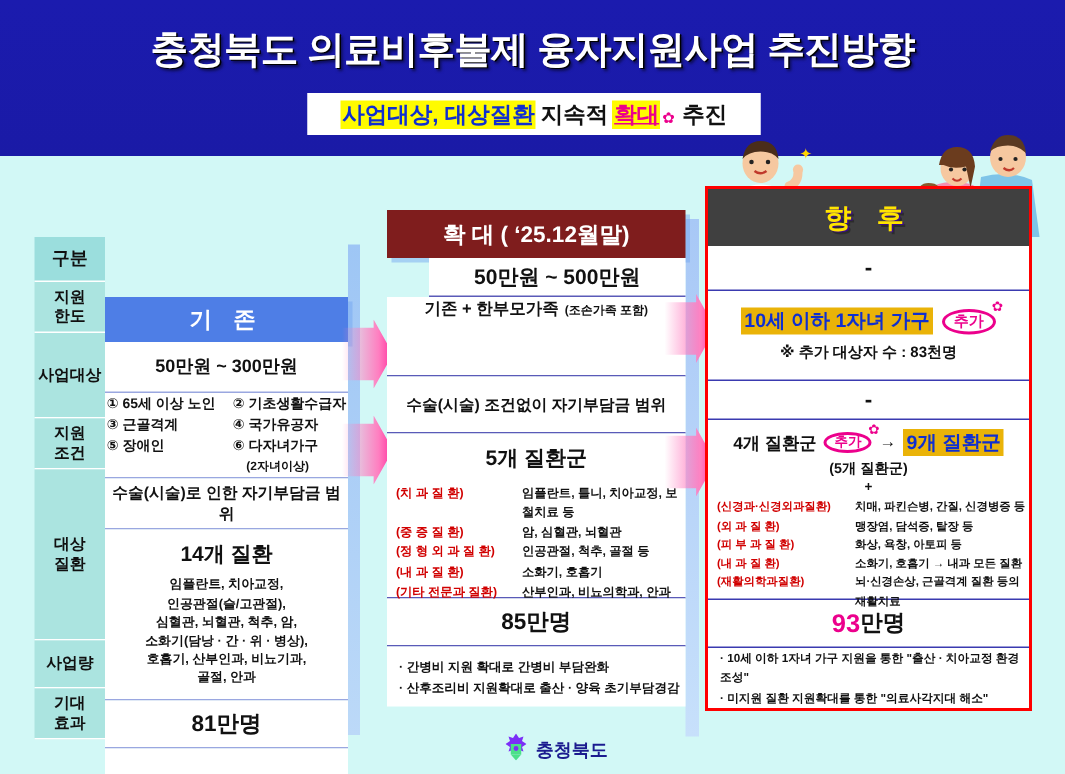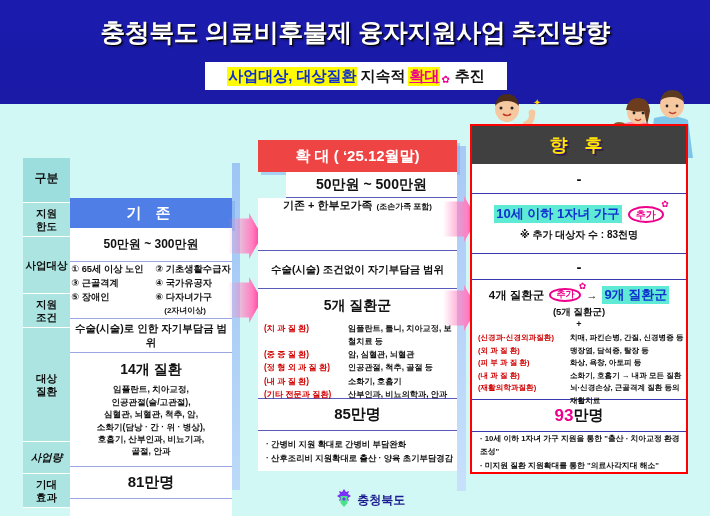--- a/index.html
+++ b/index.html
@@ -59,21 +59,21 @@
     box-shadow:3px 3px 0 rgba(120,170,240,.55);
     margin-top:40px;
   }
   .col-a .cell{border-bottom:1px solid #9aa7e0;font-size:12px;font-weight:bold;}
   .shadow-a{position:absolute;left:232px;top:163px;width:8px;height:327px;
     background:linear-gradient(180deg,#9ec6f5,#bcd9f8);}
 
   
   .col-b{left:258px;top:140px;width:199px;}
   .col-b .head{
-    height:32px;background:#ef4444;color:#fff;font-size:15px;font-weight:bold;
+    height:32px;background:#7f1d1d;color:#fff;font-size:15px;font-weight:bold;
     display:flex;align-items:center;justify-content:center;
     box-shadow:3px 3px 0 rgba(120,170,240,.5);
   }
   .col-b .cell{border-bottom:1px solid #5a5ab8;font-size:12px;font-weight:bold;}
   .shadow-b{position:absolute;left:457px;top:146px;width:9px;height:345px;
     background:linear-gradient(180deg,#a8c8f6,#c7e0fb);}
 
   
   .col-c{left:470px;top:124px;width:218px;
     border:2.5px solid #ff0000;box-sizing:border-box;background:#fff;}
@@ -101,21 +101,21 @@
   .grp .g-row{display:flex;align-items:baseline;}
   .grp .g-key{color:#d10000;width:84px;flex:0 0 84px;letter-spacing:0;}
   .grp .g-val{color:#111;}
   .bullets{font-size:8.4px;font-weight:bold;line-height:1.7;text-align:left;width:100%;padding-left:8px;box-sizing:border-box;}
   .badge{
     display:inline-block;border:2px solid #ec008c;border-radius:50%;
     color:#ec008c;font-size:10px;font-weight:bold;padding:1px 6px;
     position:relative;line-height:1.1;
   }
   .badge .bstar{position:absolute;right:-7px;top:-8px;font-size:9px;}
-  .hl-yellow{background:#5eead4;color:#0f2fd0;padding:0 2px;}
+  .hl-yellow{background:#eab308;color:#0f2fd0;padding:0 2px;}
 
   
   .illus{position:absolute;pointer-events:none;}
   .logo{
     position:absolute;left:0;bottom:6px;width:710px;text-align:center;
     font-size:12px;font-weight:bold;color:#1b1b8f;padding-left:16px;
   }
   .logo .mark{display:inline-block;vertical-align:-3px;margin-right:3px;}
 </style>
 </head>
@@ -175,38 +175,38 @@
 
     <path d="M54 56 q11-5 21 0 l3 14 h-27z" fill="#ffe97f"></path>
     <ellipse cx="64" cy="49" rx="9.5" ry="10" fill="#f8d2ad"></ellipse>
     <path d="M54 47 q2-10 10-10 q10 0 10 10 q-2 8-3 11 l-2-11 q-8 2-15 0z" fill="#6b3c1e"></path>
     <circle cx="61" cy="50" r="1.2" fill="#222"></circle>
       <circle cx="68" cy="50" r="1.2" fill="#222"></circle>
     <circle cx="54" cy="44" r="3" fill="#f06292"></circle>
   </svg>
 
   <div class="label-col">
-    <div class="lbl first" style="height:45px;font-family:Liberation Mono, monospace;">구분</div>
+    <div class="lbl first" style="height:30px;">구분</div>
     <div class="lbl" style="height:34px;flex-direction:column;">
       <span>지원</span>
       <span>한도</span>
     </div>
     <div class="lbl" style="height:57px;">
       <span>사업</span>
       <span>대상</span>
     </div>
     <div class="lbl" style="height:34px;flex-direction:column;">
       <span>지원</span>
       <span>조건</span>
     </div>
     <div class="lbl" style="height:114px;flex-direction:column;">
       <span>대상</span>
       <span>질환</span>
     </div>
-    <div class="lbl" style="height:32px;font-style:italic;">사업량</div>
+    <div class="lbl" style="height:32px;">사업량</div>
     <div class="lbl" style="height:34px;flex-direction:column;">
       <span>기대</span>
       <span>효과</span>
     </div>
   </div>
 
   <div class="shadow-a"></div>
   <div class="col col-a">
     <div class="head">기 존</div>
 

